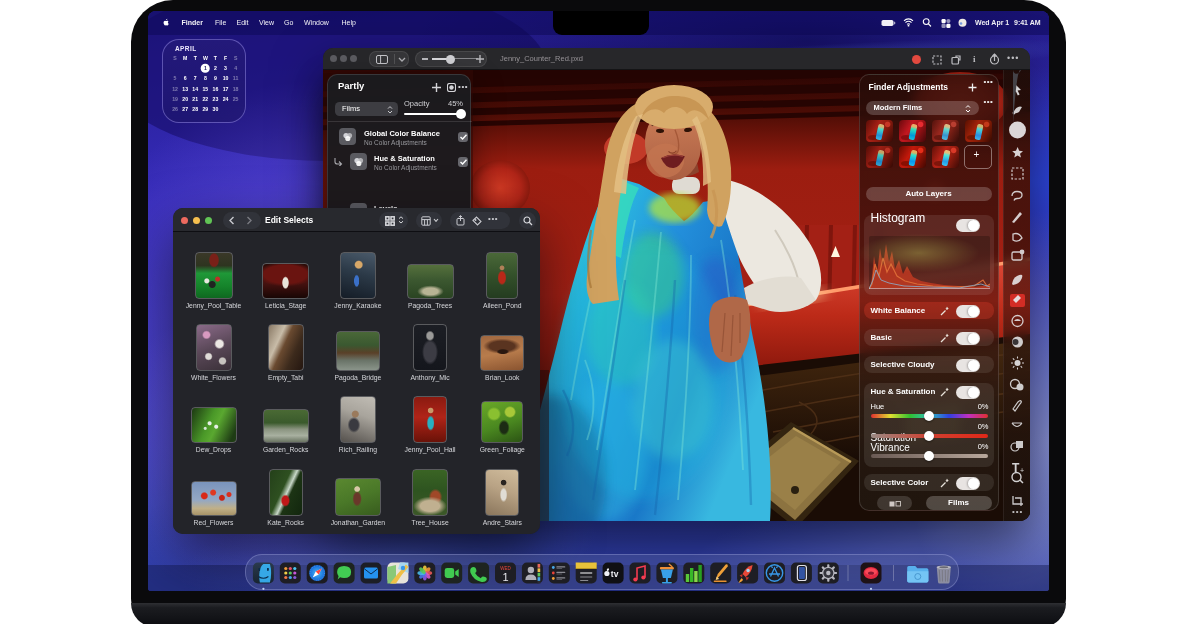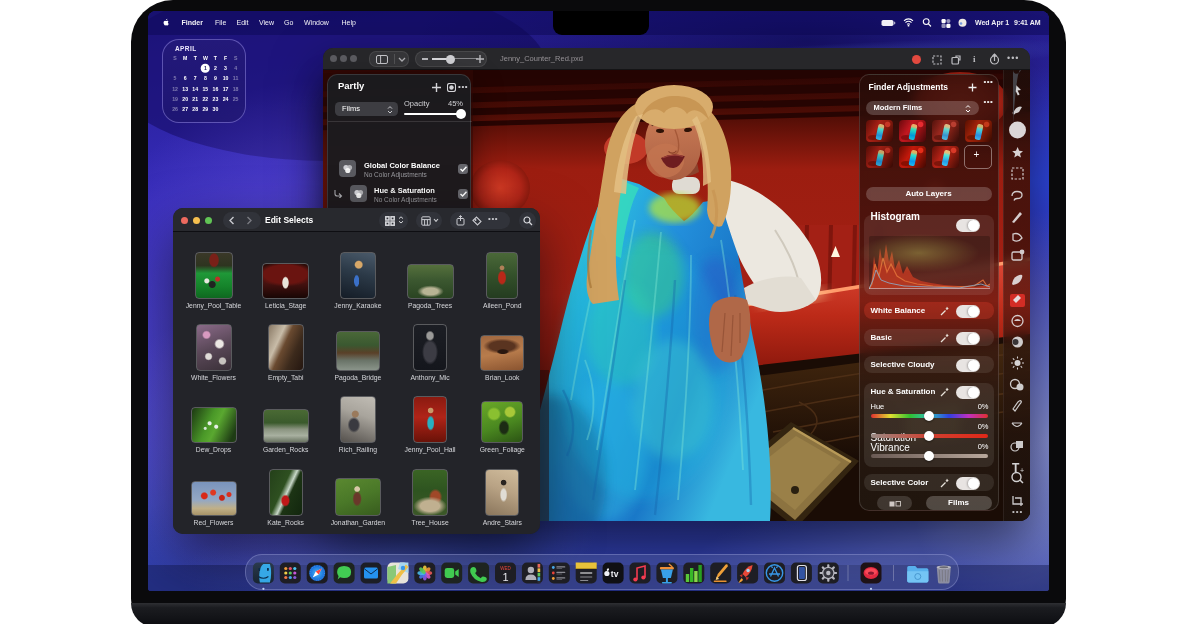--- a/index.html
+++ b/index.html
@@ -15,21 +15,21 @@
 .widget{position:absolute;width:84px;height:84px;border-radius:17px;background:linear-gradient(180deg,rgba(40,30,120,.5),rgba(30,22,100,.45));border:1px solid rgba(175,165,255,.42);z-index:3;color:#fff;}
 
 .pxwin{position:absolute;left:175px;top:37px;width:707px;height:473px;border-radius:10px;background:#1f1f21;box-shadow:0 22px 50px rgba(0,0,10,.55);z-index:6;}
 .eswin{position:absolute;left:25px;top:197px;width:367px;height:326px;border-radius:10px;background:#202126;box-shadow:0 24px 55px rgba(0,0,10,.6);z-index:12;overflow:hidden;}
 .dock{position:absolute;left:97px;top:543px;width:714px;height:36px;border-radius:17px;background:rgba(88,96,158,.38);border:1px solid rgba(200,205,255,.28);z-index:14;}
 .calgrid .we{color:rgba(255,255,255,.42);}
 .calgrid .d1{position:relative;}
 .calgrid .d1 i{font-style:normal;position:absolute;left:50%;top:50%;transform:translate(-50%,-50%);width:8.6px;height:8.6px;border-radius:50%;background:#fff;color:#1d1a66;line-height:8.8px;}
 
 .tl{top:7px;width:7px;height:7px;border-radius:50%;background:#5b5b60;}
-.lrow{left:0;width:154px;height:23px;margin-top:32px;}
+.lrow{left:0;width:154px;height:23px;}
 .licon{position:absolute;top:2px;width:17px;height:17px;border-radius:4px;background:#5a5a60;display:flex;align-items:center;justify-content:center;}
 .lchk{position:absolute;left:130px;top:6px;width:10px;height:10px;border-radius:3px;background:#66666c;display:flex;align-items:center;justify-content:center;}
 .cacard{position:absolute;left:4.5px;width:130px;background:rgba(255,255,255,.09);border-radius:8px;}
 .tog{position:absolute;left:96.5px;width:24px;height:13px;border-radius:6.5px;background:#e8e4e2;}
 .tog::after{content:"";position:absolute;right:1px;top:1px;width:11px;height:11px;border-radius:50%;background:#fff;box-shadow:-1px 0 2px rgba(0,0,0,.25);}
 .wand{left:80px;width:10px;height:10px;}
 .pct{left:112px;font-size:7.5px;width:17px;text-align:right;}
 .sld{left:11px;width:117px;height:3.5px;border-radius:2px;}
 .knob{position:absolute;left:64px;width:10px;height:10px;border-radius:50%;background:#fff;box-shadow:0 1px 2px rgba(0,0,0,.4);}
 .preset{position:absolute;width:27px;height:22px;border-radius:4px;background:radial-gradient(circle 5px at 80% 20%,#c83525 0 45%,transparent 65%),linear-gradient(120deg,#5a0e07 0%,#a82015 38%,#8a1a0e 62%,#380a05 100%);overflow:hidden;}
@@ -456,21 +456,21 @@
           <div class="preset" style="left:39px;top:45px;filter:hue-rotate(-8deg) saturate(1.2)"></div>
           <div class="preset" style="left:72px;top:45px;filter:saturate(.8) brightness(1.05)"></div>
           <div class="preset" style="left:105px;top:45px;filter:hue-rotate(6deg)"></div>
 <div class="preset" style="left:6px;top:71px;filter:brightness(.92)"></div>
           <div class="preset" style="left:39px;top:71px;filter:saturate(1.25)"></div>
           <div class="preset" style="left:72px;top:71px;filter:brightness(1.08)"></div>
 <div class="abs" style="left:104px;top:70px;width:28px;height:24px;border:1px solid rgba(255,255,255,.4);border-radius:5px"></div>
 <span class="abs" style="left:114px;top:74px;font-size:10px;color:#fff">+</span>
 <div class="abs" style="left:6px;top:112px;width:126px;height:14px;background:rgba(255,255,255,.2);border-radius:7px;text-align:center;line-height:14px;font-size:8px;font-weight:bold">Auto Layers</div>
 <div class="cacard" style="top:140px;height:80px"></div>
-<span class="abs" style="left:11px;top:136px;font-size:10px;font-weight:bold">Histogram</span>
+<span class="abs" style="left:11px;top:136px;font-size:12px;font-weight:normal">Histogram</span>
 <div class="tog" style="top:143.5px"></div>
 <svg class="abs" style="left:9px;top:161px" width="121" height="53" viewBox="0 0 121 53">
 <rect width="121" height="53" fill="#1c0906" opacity=".3" rx="2"></rect>
 <path d="M0,53 L2,50 L5,20 L8,38 L11,12 L14,30 L17,8 L20,26 L23,15 L26,33 L30,24 L34,38 L38,30 L44,41 L52,45 L62,47 L75,49 L90,50 L105,51 L121,49 L121,53 Z" fill="#c03a22" opacity=".85"></path>
 <path d="M0,53 L3,48 L6,28 L10,40 L14,22 L18,36 L22,28 L28,40 L36,45 L48,48 L64,50 L85,51 L105,50 L114,44 L118,50 L121,48" stroke="#e07038" stroke-width="1.2" fill="none" opacity=".9"></path>
 <path d="M0,53 L4,44 L7,34 L12,44 L20,47 L35,50 L60,51 L90,52 L112,48 L121,51" stroke="#8ab0d0" stroke-width="1" fill="none" opacity=".8"></path>
 <line x1="0" y1="52.5" x2="121" y2="52.5" stroke="#d8d8e0" stroke-width=".8" opacity=".7"></line>
 </svg>
 <div class="cacard" style="top:227px;height:17px;background:rgba(255,70,50,.25)"></div>
 <span class="abs" style="left:11px;top:231px;font-size:8px;font-weight:bold">White Balance</span>

